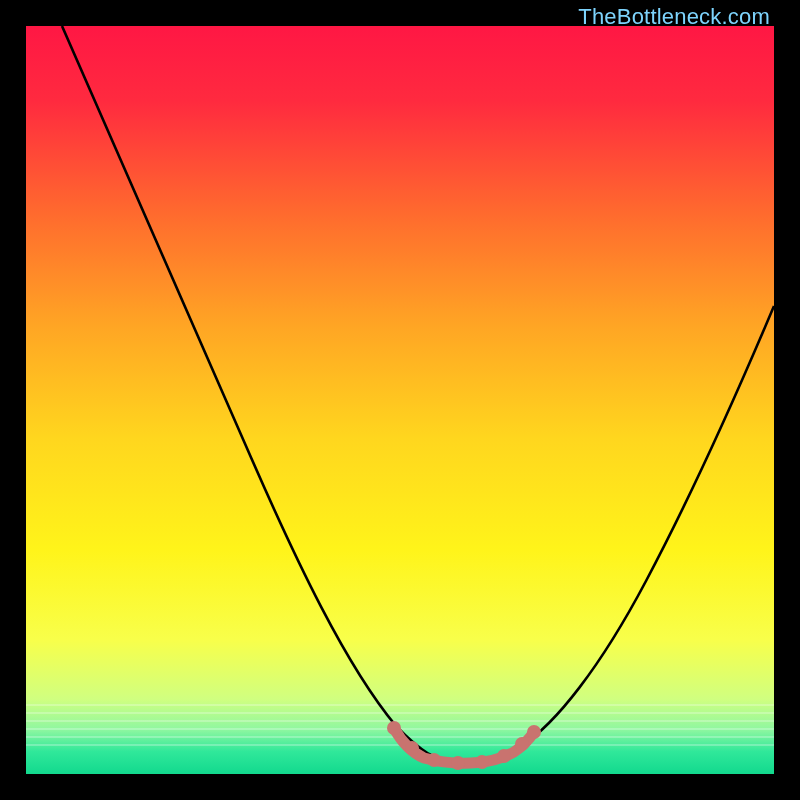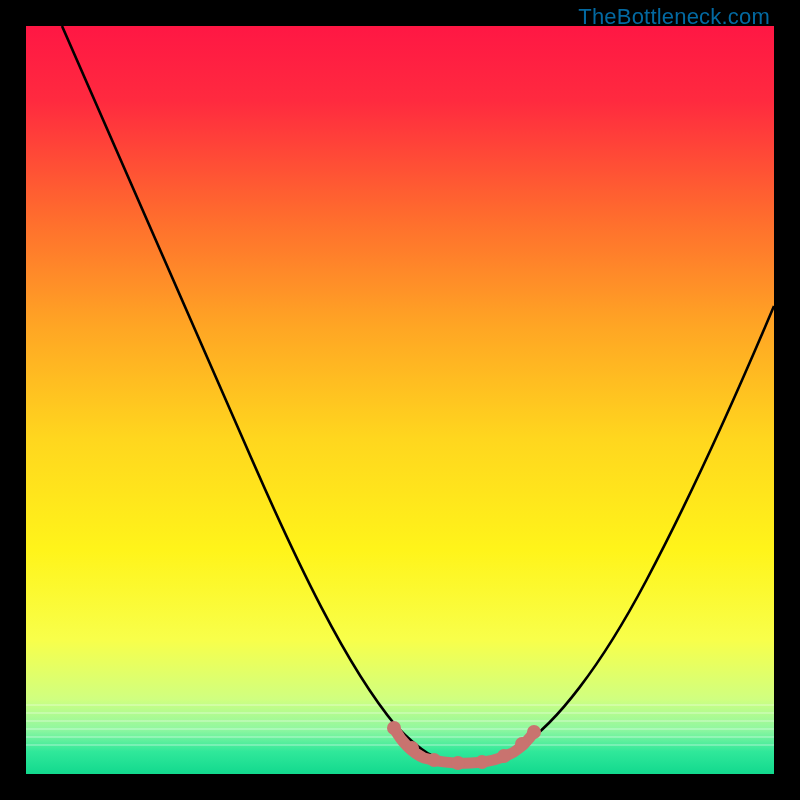--- a/index.html
+++ b/index.html
@@ -23,21 +23,21 @@
     position: absolute;
     left: 0;
     top: 0;
     width: 748px;
     height: 748px;
   }
   .watermark {
     position: absolute;
     top: 4px;
     right: 30px;
-    color: #0369a1;
+    color: #7dd3fc;
     font-size: 22px;
     font-weight: 500;
     letter-spacing: 0.2px;
   }
 </style>
 </head>
 <body>
 
 <div class="watermark">TheBottleneck.com</div>
 

